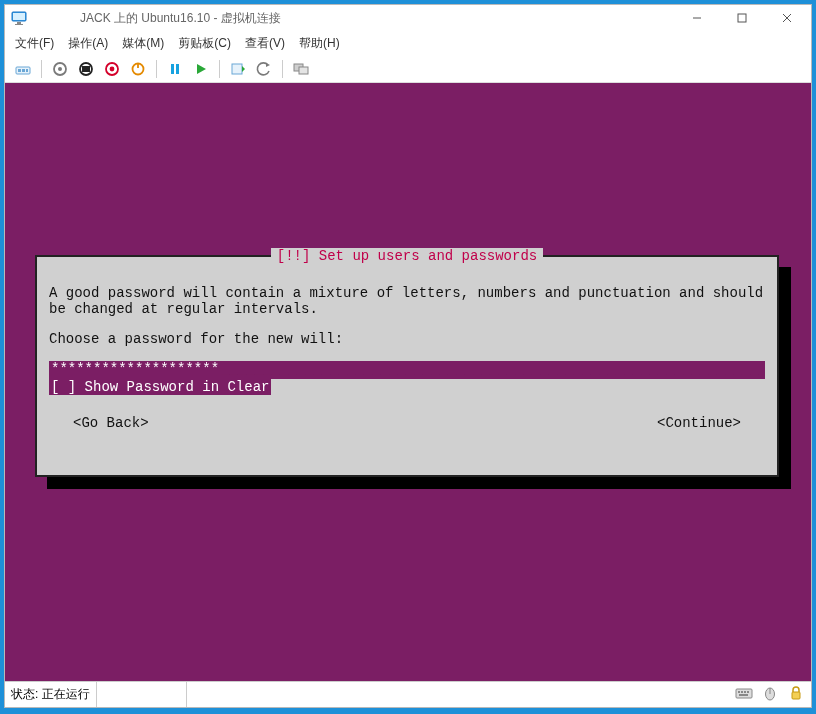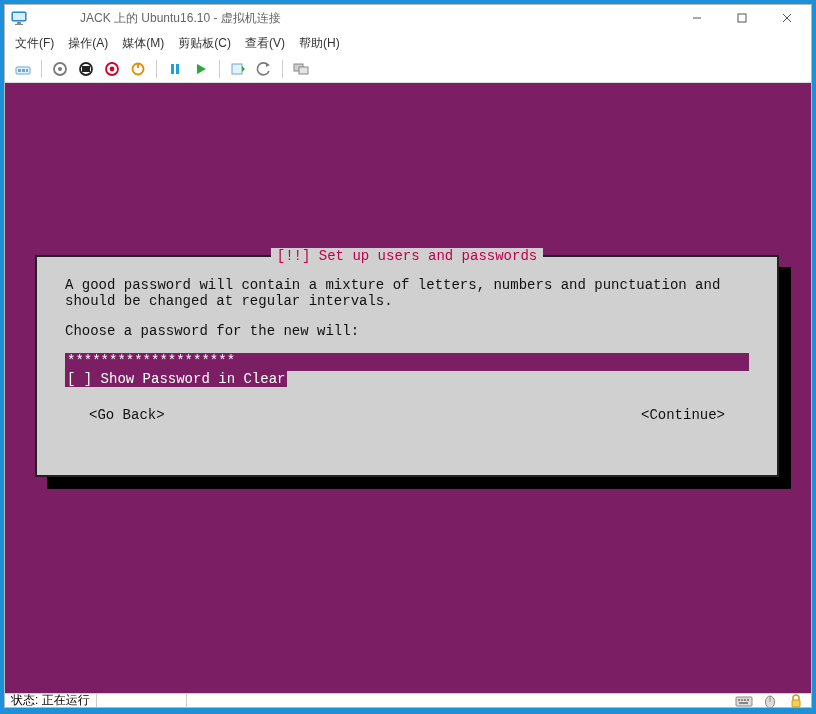--- a/index.html
+++ b/index.html
@@ -83,38 +83,38 @@
     left: 42px; top: 184px;
     width: 744px; height: 222px;
     background: #000;
   }
   .dialog {
     position: absolute;
     left: 30px; top: 172px;
     width: 744px; height: 222px;
     background: #d0d0d0;
     border: 2px solid #222;
-    padding: 12px 28px;
+    padding: 12px 12px;
     color: #111;
   }
   .dialog-title-wrap {
     position: absolute;
     left: 0; right: 0; top: -9px;
     text-align: center;
     pointer-events: none;
   }
   .dialog-title {
     display: inline-block;
     background: #d0d0d0;
     color: #c0004a;
     padding: 0 6px;
     pointer-events: auto;
   }
   .dialog .msg {
-    margin-top: 8px;
+    margin-top: 16px;
     white-space: pre-wrap;
   }
   .dialog .prompt { margin-top: 14px; }
   .pw-line {
     margin-top: 14px;
     height: 18px;
     display: flex;
   }
   .pw-left {
     background: #7b1e64;
@@ -140,24 +140,23 @@
     display: flex;
     justify-content: space-between;
     padding: 0 24px;
   }
   .hint {
     position: absolute;
     left: 4px; bottom: 0;
     color: #fff;
   }
   .statusbar {
-    height: 14px;
+    height: 26px;
     border-top: 1px solid #ccc;
     display: flex;
-    align-items: center;
     font-size: 12px;
   }
   .statusbar .lbl {
     padding: 0 6px;
     border-right: 1px solid #ccc;
     height: 100%;
     display: flex; align-items: center;
   }
   .statusbar .fill { flex: 1; }
   .statusbar .ico {

